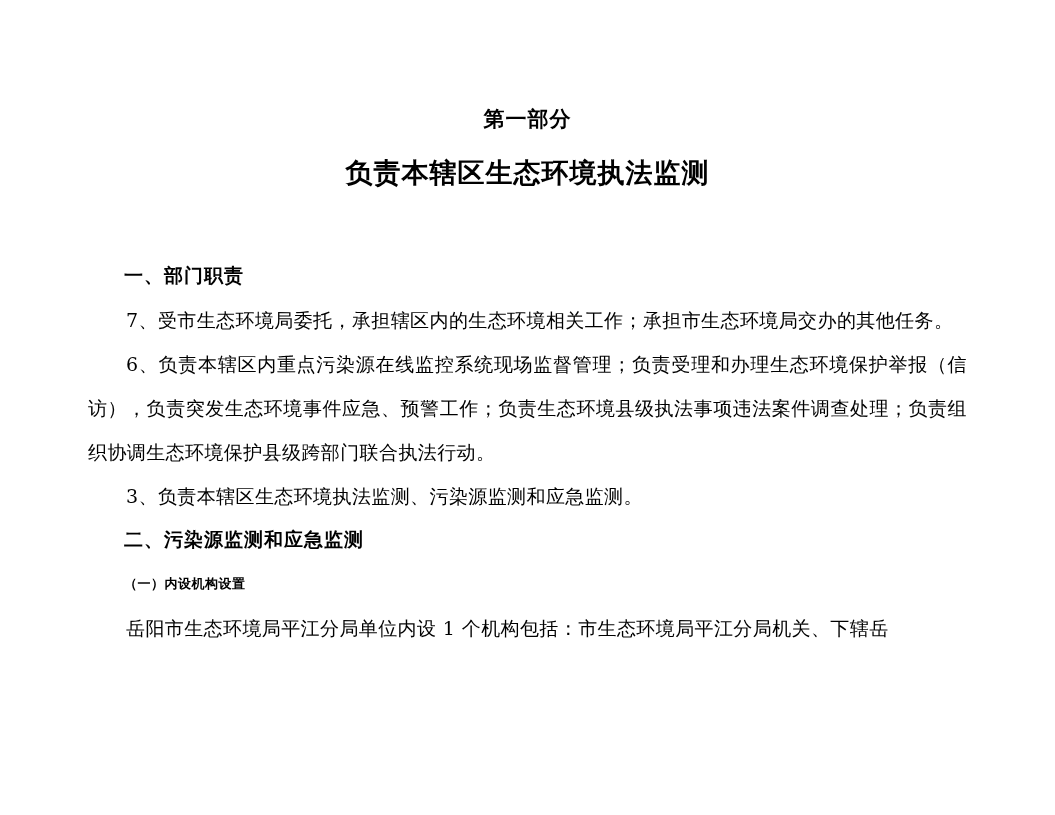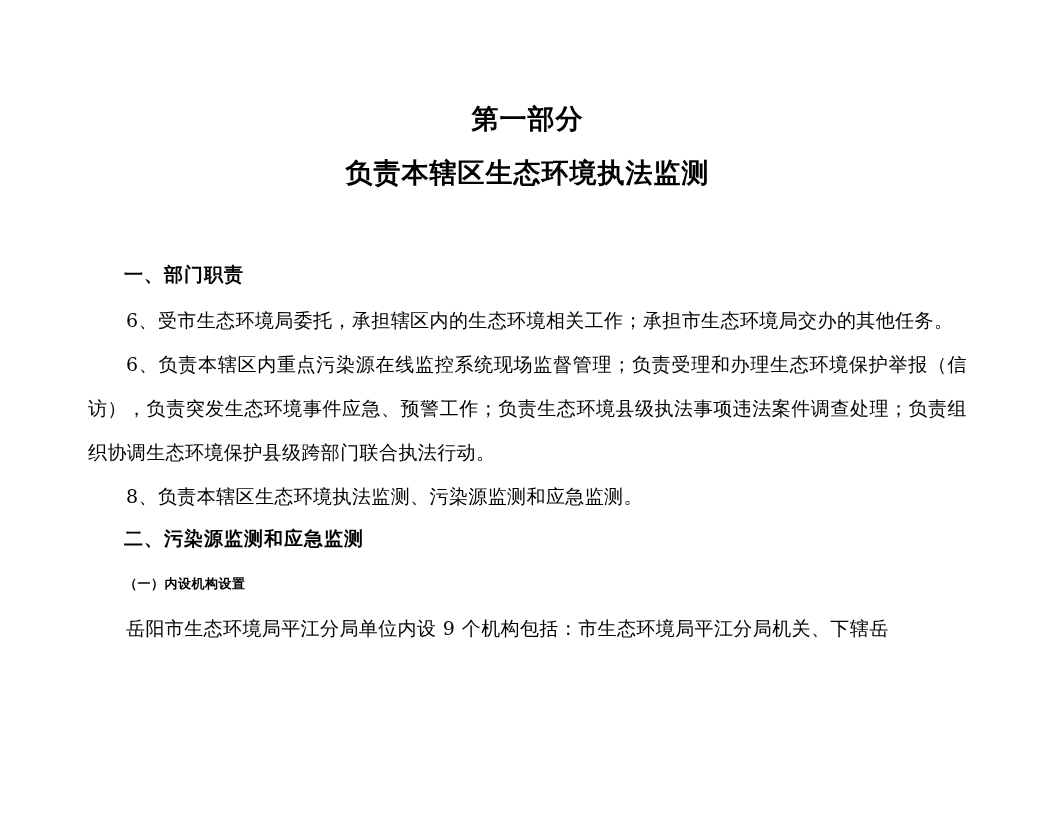--- a/index.html
+++ b/index.html
@@ -22,33 +22,33 @@
     box-sizing: border-box;
     padding: 0 88px;
   }
   .title-block {
     margin-top: 96px;
     text-align: center;
   }
   .title-line {
     font-family: "DejaVu Sans", "Liberation Sans", sans-serif;
     font-weight: bold;
-    font-size: 27px;
+    font-size: 21px;
     line-height: 46px;
     letter-spacing: 1px;
   }
   .title-line.second {
     font-size: 27px;
     margin-top: 8px;
   }
   .body-block {
     margin-top: 58px;
   }
   .heading {
-    font-family: Liberation Mono, monospace;
+    font-family: Liberation Serif, serif;
     font-weight: bold;
     font-size: 19px;
     line-height: 44px;
     text-indent: 36px;
     letter-spacing: 1px;
   }
   .subheading {
     font-family: "DejaVu Sans", "Liberation Sans", sans-serif;
     font-weight: bold;
     font-size: 13px;
@@ -71,21 +71,21 @@
 
 <div class="page">
 
   <div class="title-block">
     <div class="title-line">第一部分</div>
     <div class="title-line second">负责本辖区生态环境执法监测</div>
   </div>
 
   <div class="body-block">
     <div class="heading">一、部门职责</div>
-    <div class="para">6、受市生态环境局委托，承担辖区内的生态环境相关工作；承担市生态环境局交办的其他任务。</div>
+    <div class="para">7、受市生态环境局委托，承担辖区内的生态环境相关工作；承担市生态环境局交办的其他任务。</div>
     <div class="para">6、负责本辖区内重点污染源在线监控系统现场监督管理；负责受理和办理生态环境保护举报（信访），负责突发生态环境事件应急、预警工作；负责生态环境县级执法事项违法案件调查处理；负责组织协调生态环境保护县级跨部门联合执法行动。</div>
-    <div class="para">8、负责本辖区生态环境执法监测、污染源监测和应急监测。</div>
+    <div class="para">3、负责本辖区生态环境执法监测、污染源监测和应急监测。</div>
     <div class="heading">二、污染源监测和应急监测</div>
     <div class="subheading">（一）内设机构设置</div>
-    <div class="para">岳阳市生态环境局平江分局单位内设 9 个机构包括：市生态环境局平江分局机关、下辖岳</div>
+    <div class="para">岳阳市生态环境局平江分局单位内设 1 个机构包括：市生态环境局平江分局机关、下辖岳</div>
   </div>
 
 </div>
 
 </body></html>

